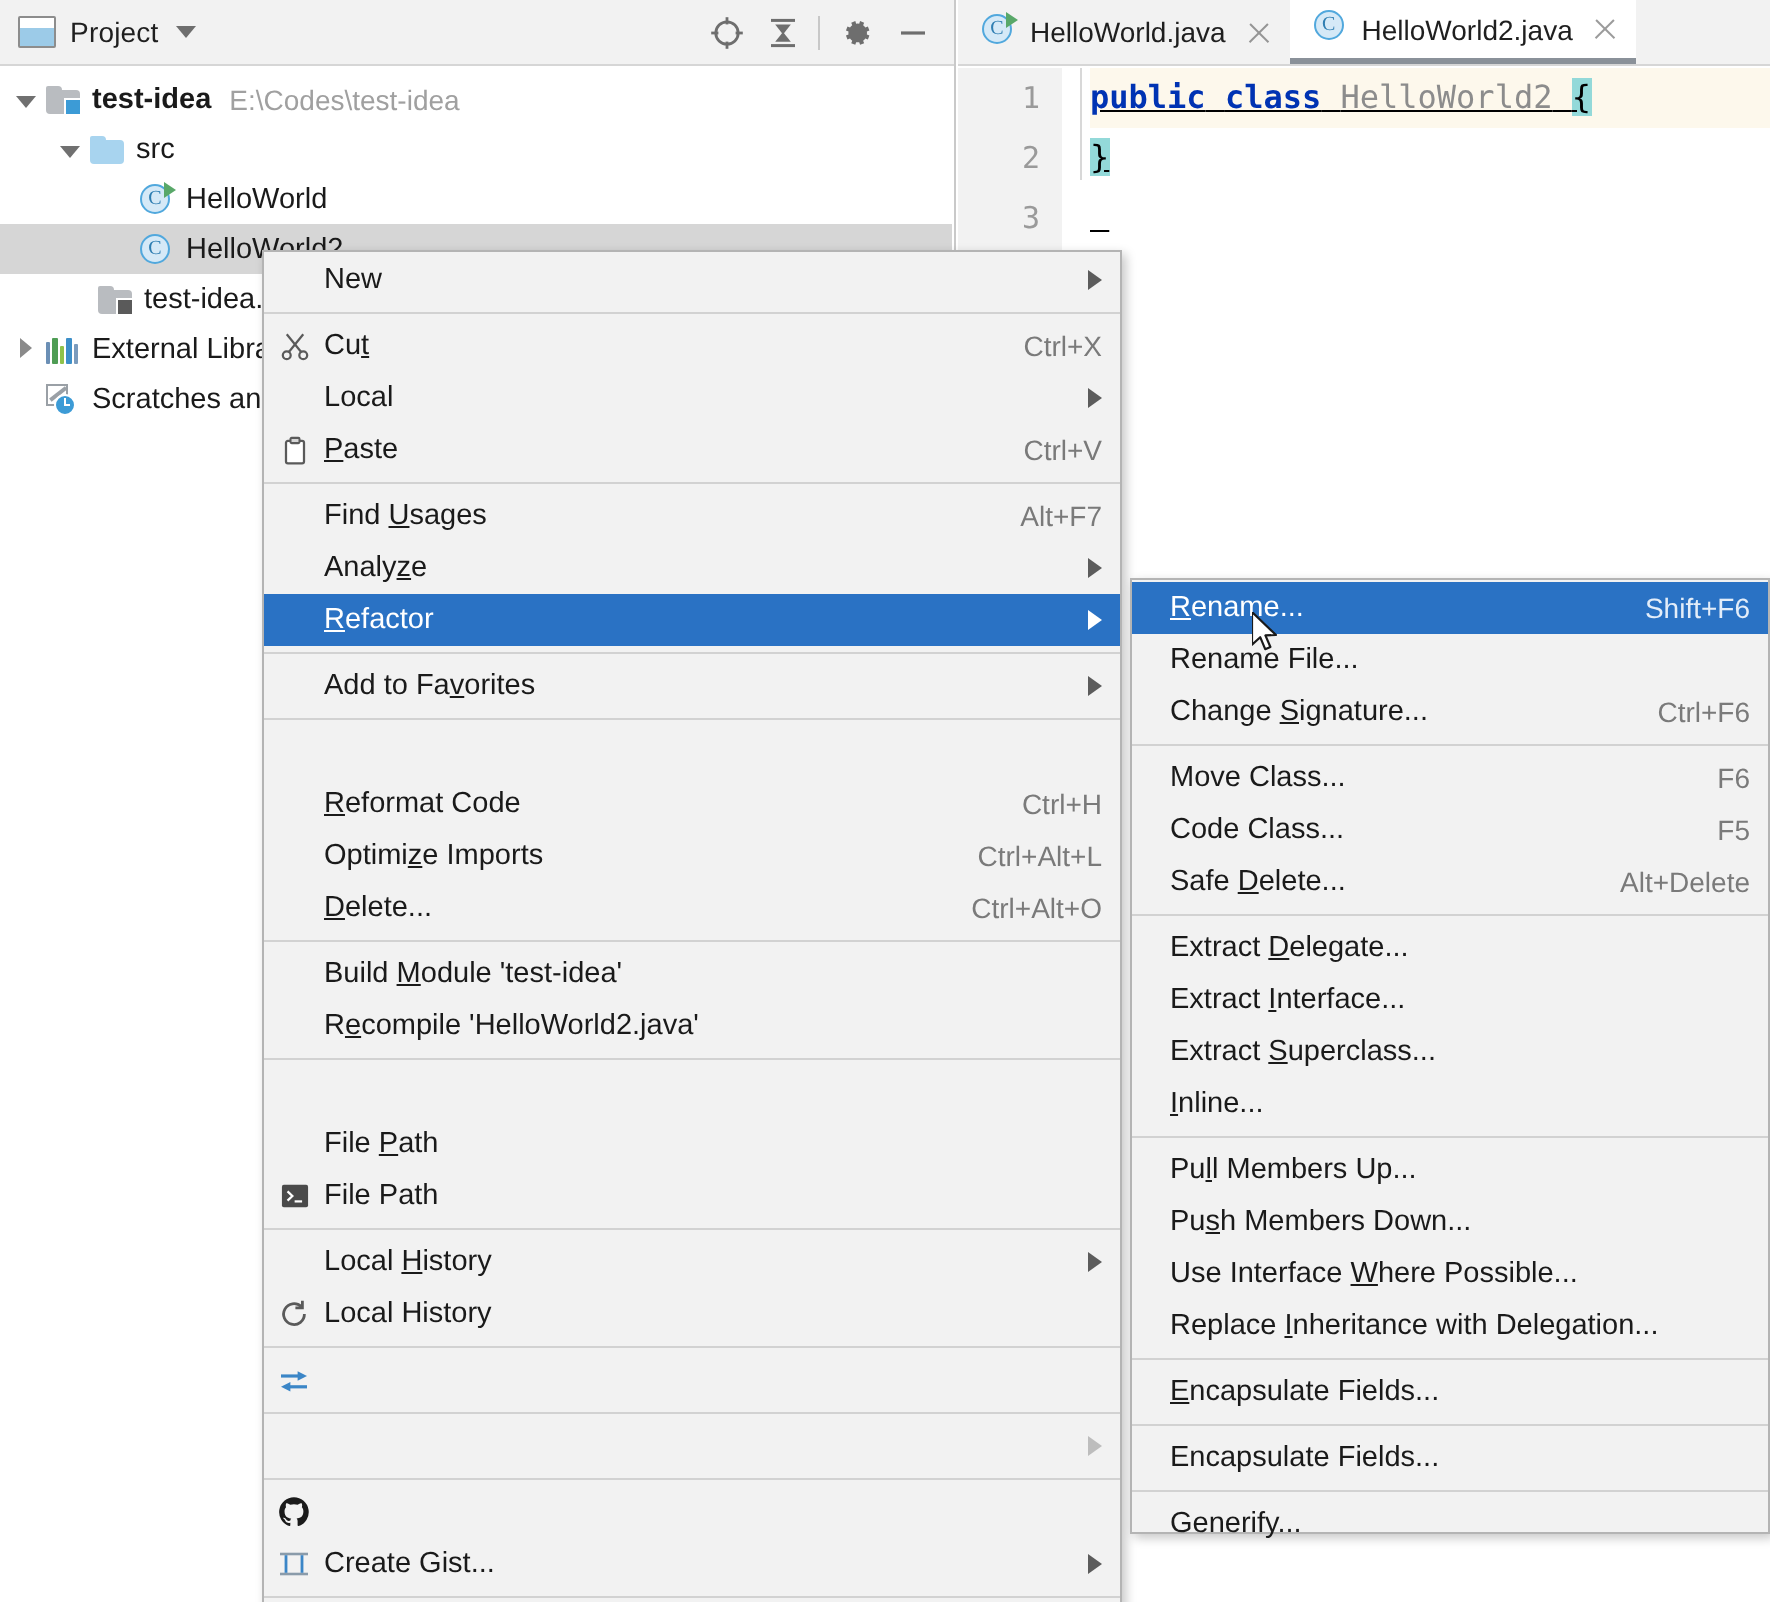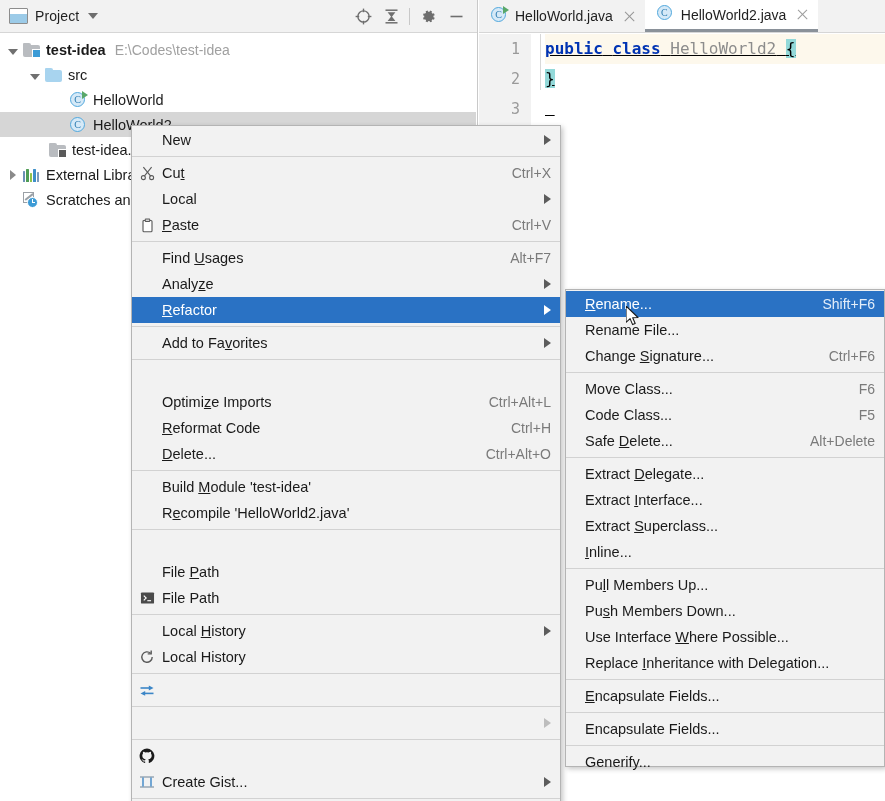--- a/index.html
+++ b/index.html
@@ -500,28 +500,28 @@
     <div class="msep"></div>
 
     <div class="mi">
       <span class="mi-icon"></span>
       <span class="mi-label"></span>
       <span class="mi-key"></span>
     </div>
 
     <div class="mi">
       <span class="mi-icon"></span>
+      <span class="mi-label"><u>R</u>eformat Code</span>
+      <span class="mi-key">Ctrl+H</span>
+    </div>
+
+    <div class="mi">
+      <span class="mi-icon"></span>
       <span class="mi-label">Optimi<u>z</u>e Imports</span>
       <span class="mi-key">Ctrl+Alt+L</span>
-    </div>
-
-    <div class="mi">
-      <span class="mi-icon"></span>
-      <span class="mi-label"><u>R</u>eformat Code</span>
-      <span class="mi-key">Ctrl+H</span>
     </div>
 
     <div class="mi">
       <span class="mi-icon"></span>
       <span class="mi-label"><u>D</u>elete...</span>
       <span class="mi-key">Ctrl+Alt+O</span>
     </div>
     <div class="msep"></div>
 
     <div class="mi">

